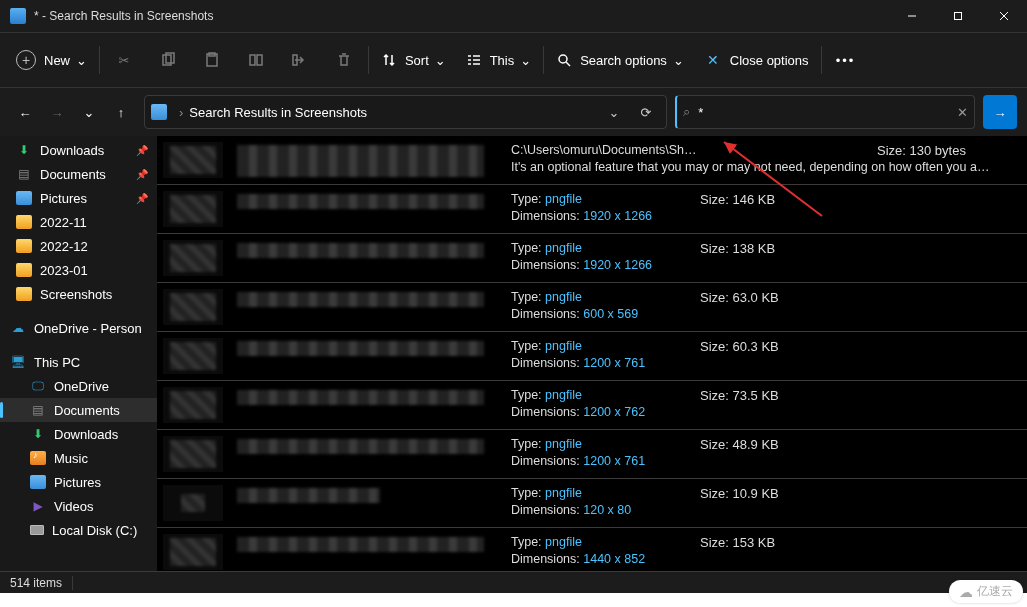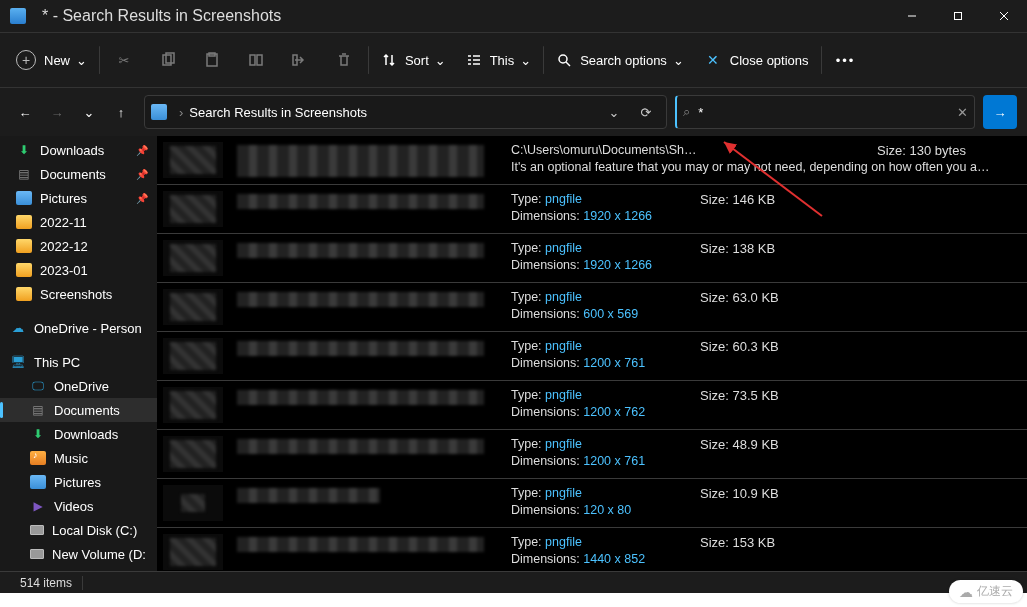--- a/index.html
+++ b/index.html
@@ -1,20 +1,20 @@
 <!DOCTYPE html>
 <html><head>
 <meta charset="utf-8">
 <style>
 * { box-sizing: border-box; margin: 0; padding: 0; font-family: "Segoe UI", Arial, sans-serif; }
 body { background: #fff; width: 1027px; height: 607px; overflow: hidden; font-size: 13px; }
 .window { width: 1027px; height: 593px; background: #1c1c1c; color: #fff; display: flex; flex-direction: column; }
 .titlebar { height: 32px; display: flex; align-items: center; background: #1c1c1c; }
 .titlebar-icon { width: 16px; height: 16px; margin-left: 10px; background: linear-gradient(180deg,#5ab0f0,#2a7fd0); border-radius: 2px; }
-.titlebar-text { margin-left: 16px; font-size: 16px; color: #ddd; }
+.titlebar-text { margin-left: 8px; font-size: 12px; color: #ddd; }
 .titlecontrols { margin-left: auto; display: flex; }
 .titlebtn { width: 46px; height: 32px; display: flex; align-items: center; justify-content: center; color: #fff; }
 .titlebtn svg { width: 10px; height: 10px; }
 
 .toolbar { height: 56px; display: flex; align-items: center; border-top: 1px solid #333; border-bottom: 1px solid #333; padding: 0 8px; gap: 4px; background: #1c1c1c; }
 .tool { display: flex; align-items: center; justify-content: center; height: 40px; min-width: 40px; border-radius: 4px; color: #fff; padding: 0 8px; }
 .tool.sep { width: 1px; min-width:1px; height: 28px; background: #3a3a3a; padding:0; }
 .tool .icon { width: 18px; height: 18px; display:flex; align-items:center; justify-content:center; }
 .tool .label { margin-left: 8px; white-space: nowrap; }
 .tool .chev { margin-left: 6px; }
@@ -56,21 +56,21 @@
 .content{ flex:1; background:#000; overflow:hidden; position:relative;}
 .row{ display:flex; border-bottom:1px solid #3a3a3a; padding:6px 8px 6px 6px; gap:14px; align-items:flex-start;}
 .thumb{ width:60px; height:36px; background:#0b0b0b; display:flex; align-items:center; justify-content:center; flex-shrink:0;}
 .thumb .px{width:46px;height:28px;background:repeating-linear-gradient(45deg,#222,#222 6px,#333 6px,#333 12px); filter:blur(1.5px);}
 .titlecol{ width:260px; min-width:260px;}
 .titleblur{width:95%;height:15px;background:repeating-linear-gradient(90deg,#222,#222 12px,#3a3a3a 12px,#3a3a3a 20px);filter:blur(1.5px);margin-top:3px;}
 .col2{width:175px; color:#ddd; font-size:12.5px; line-height:17px;}
 .col3{flex:1; color:#ddd; font-size:13px; line-height:17px;}
 .row.first .titleblur{height:32px;}
 
-.statusbar{height:22px;border-top:1px solid #3a3a3a;background:#1c1c1c;display:flex;align-items:center;padding:0 20px;font-size:12px;color:#ddd;}
+.statusbar{height:22px;border-top:1px solid #3a3a3a;background:#1c1c1c;display:flex;align-items:center;padding:0 10px;font-size:12px;color:#ddd;}
 .statusbar .sbsep2{width:1px;height:14px;background:#3a3a3a;margin:0 10px;}
 
 .arrow{position:absolute; pointer-events:none;}
 .watermark{position:absolute;right:4px;bottom:4px;background:#fff;color:#aaa;border-radius:12px;padding:3px 10px;font-size:12px;display:flex;align-items:center;gap:4px;box-shadow:0 0 3px rgba(0,0,0,.2);}
 .watermark .cloud{font-size:14px;}
 svg.ic{width:16px;height:16px;stroke:currentColor;fill:none;stroke-width:1.5;}
 </style>
 </head>
 <body>
 
@@ -261,24 +261,20 @@
           <span>Pictures</span>
         </div>
       <div class="sbitem sub">
           <span class="sbicon" style="color:#7e57c2">▶</span>
           <span>Videos</span>
         </div>
       <div class="sbitem sub">
           <span class="sbicon disk"></span>
           <span>Local Disk (C:)</span>
         </div>
-      <div class="sbitem sub">
-          <span class="sbicon disk"></span>
-          <span>New Volume (D:</span>
-        </div>
     </div>
 
     <div class="content">
 
       <div class="row first">
         <div class="thumb">
             <div class="px"></div>
           </div>
         <div class="titlecol">
             <div class="titleblur"></div>

